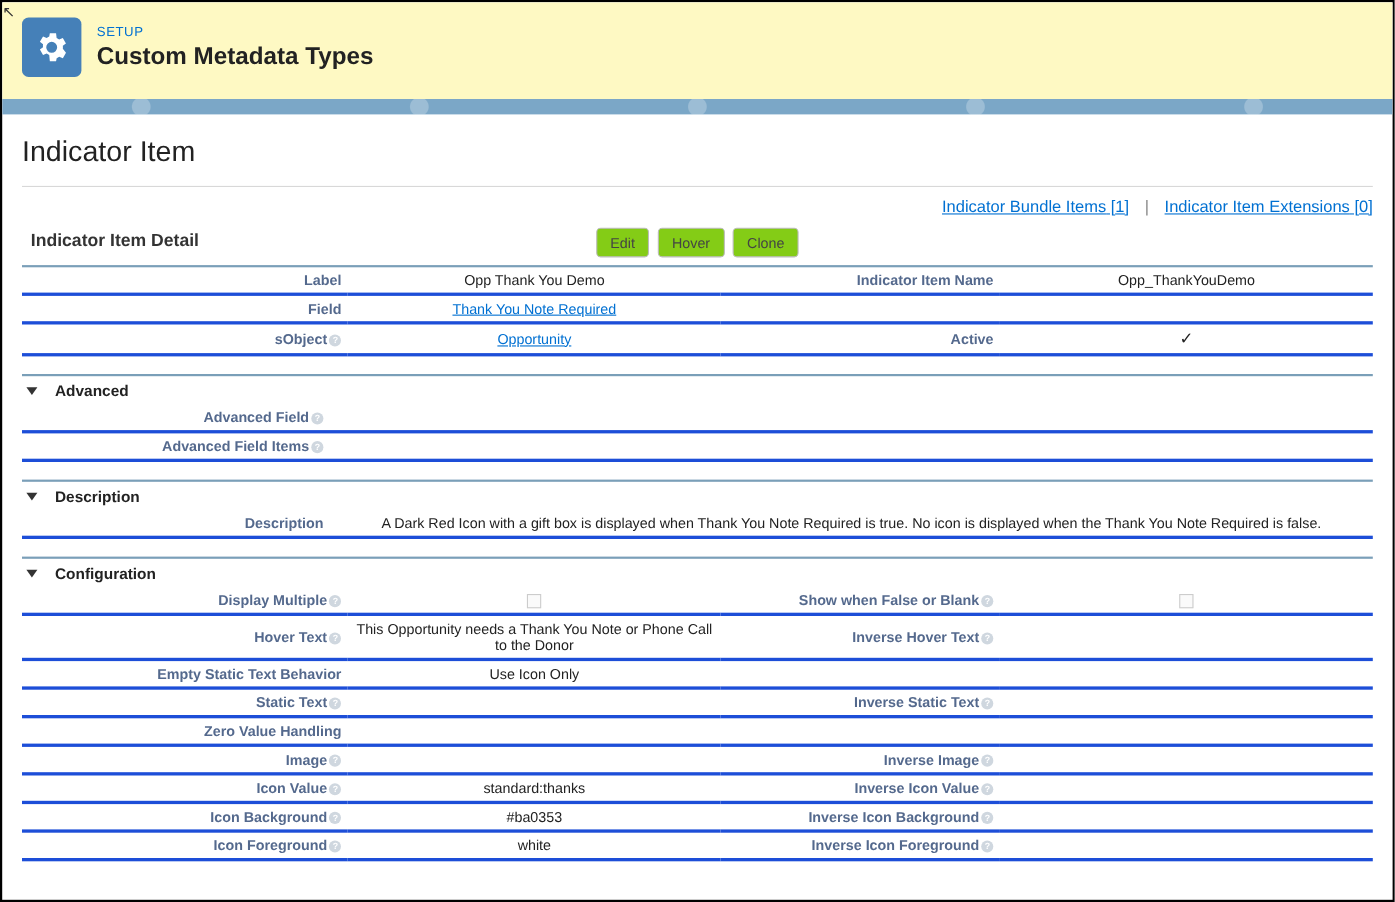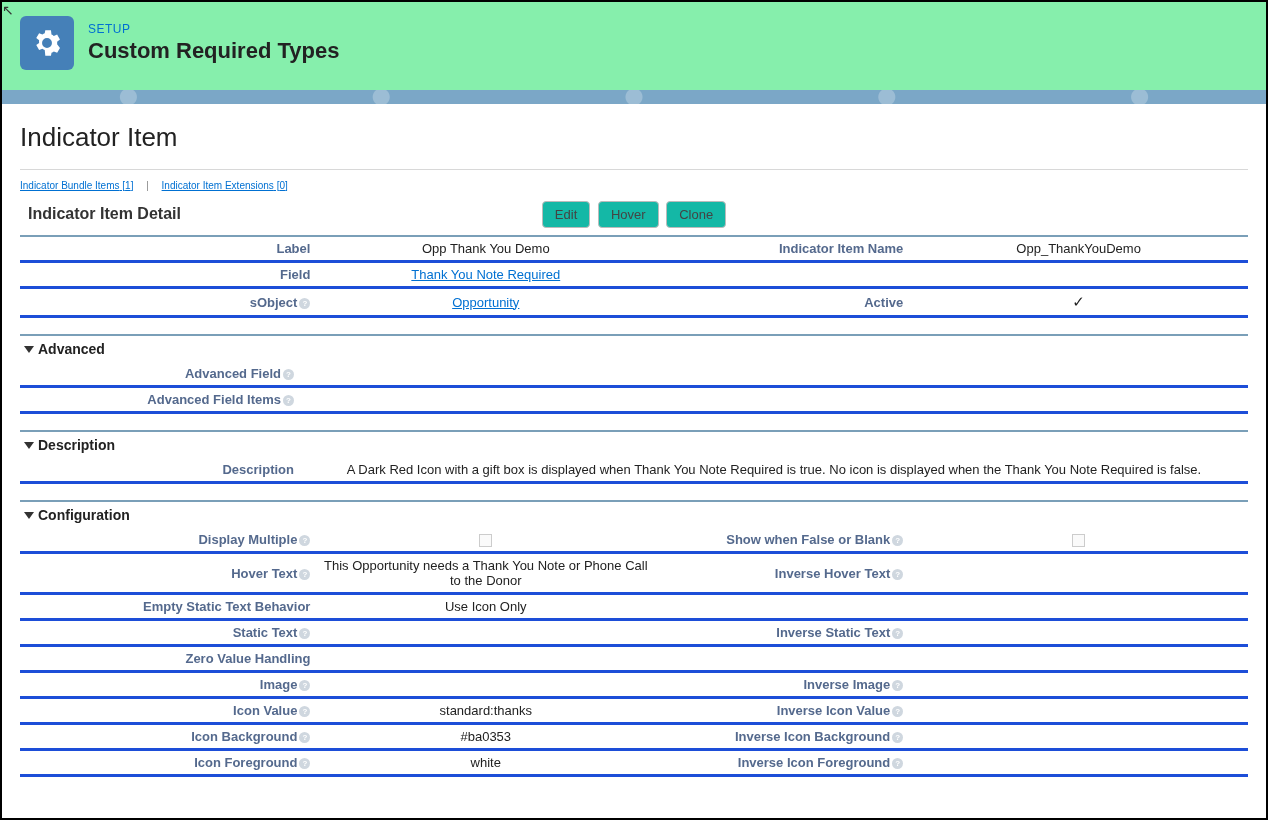--- a/index.html
+++ b/index.html
@@ -1,42 +1,42 @@
 <!DOCTYPE html>
 <html><head>
 <meta charset="utf-8">
 <style>
 * { box-sizing: border-box; margin: 0; padding: 0; }
 body { font-family: Arial, Helvetica, sans-serif; font-size: 13px; color: #333; background: #fff; }
 .frame { border: 2px solid #000; width: 1268px; height: 820px; overflow: hidden; background: #fff;}
 .cursor { position: absolute; top: 2px; left: 2px; font-size: 14px; z-index: 100; pointer-events: none; }
-.header { background: #86efac; padding: 14px 18px 20px 18px; display: flex; align-items: center; gap: 14px; }
+.header { background: #fef9c3; padding: 14px 18px 20px 18px; display: flex; align-items: center; gap: 14px; }
 .gear-box { width: 54px; height: 54px; background: #4580b8; border-radius: 6px; display: flex; align-items: center; justify-content: center; }
 .gear-box svg { width: 34px; height: 34px; fill: #fff; }
 .setup-label { color: #0070d2; font-size: 12px; letter-spacing: 0.5px; margin-bottom: 2px; }
 .page-type-title { font-size: 22px; font-weight: bold; color: #222; }
 .band { height: 14px; background: #7ba7c7; background-image:
   radial-gradient(circle at 10% 50%, rgba(255,255,255,0.25) 8px, transparent 9px),
   radial-gradient(circle at 30% 50%, rgba(255,255,255,0.25) 8px, transparent 9px),
   radial-gradient(circle at 50% 50%, rgba(255,255,255,0.25) 8px, transparent 9px),
   radial-gradient(circle at 70% 50%, rgba(255,255,255,0.25) 8px, transparent 9px),
   radial-gradient(circle at 90% 50%, rgba(255,255,255,0.25) 8px, transparent 9px); }
 .content { padding: 18px 18px 0 18px; }
 .record-title { font-size: 26px; color: #222; margin-bottom: 16px; }
 .hr-thin { border-top: 1px solid #d8d8d8; margin-bottom: 4px;}
-.related-links { text-align: left; padding: 6px 0 14px 0; font-size: 10px; }
+.related-links { text-align: right; padding: 6px 0 14px 0; font-size: 15px; }
 .related-links a { color: #0070d2; text-decoration: underline; }
 .related-links .sep { padding: 0 10px; color: #888; }
 .detail-header { display: flex; align-items: center; margin-bottom: 12px;}
 .detail-header .title { font-size: 16px; font-weight: bold; padding-left: 8px;}
 .detail-header .buttons { margin-left: auto; margin-right: auto; position:absolute; left:0; right:0; text-align:center; pointer-events:none;}
 .detail-header .buttons button { pointer-events:auto;}
-.btn { background: #14b8a6; border: 1px solid #bbb; border-radius: 4px; padding: 5px 12px; font-size: 13px; color: #444; cursor: pointer; margin: 0 2px; }
+.btn { background: #84cc16; border: 1px solid #bbb; border-radius: 4px; padding: 5px 12px; font-size: 13px; color: #444; cursor: pointer; margin: 0 2px; }
 .section-band { height: 2px; background: #7a9fb8; }
-.section-heading { padding: 5px 0 5px 4px; font-weight: bold; font-size: 14px; color: #222; display:flex; align-items:center; gap:4px;}
+.section-heading { padding: 5px 0 5px 4px; font-weight: bold; font-size: 14px; color: #222; display:flex; align-items:center; gap:16px;}
 .triangle{ display:inline-block; width:0; height:0; border-left:5px solid transparent; border-right:5px solid transparent; border-top:7px solid #333;}
 table.fields { width: 100%; border-collapse: collapse; }
 table.fields tr { border-bottom: 3px solid #1d4ed8; }
 table.fields td { padding: 4px 6px; vertical-align: middle; font-size: 13px; }
 td.lab { text-align: right; color: #54698d; font-weight: bold; width: 280px; white-space: nowrap;}
 td.lab2 { text-align: right; color: #54698d; font-weight: bold; width: 240px; white-space: nowrap;}
 td.val { text-align: center; color: #222; width: 320px;}
 td.val a { color: #0070d2; text-decoration: underline; }
 .help { display:inline-block; width:11px; height:11px; background:#cfd7df; border-radius:50%; font-size:8px; color:#fff; text-align:center; line-height:11px; margin-left:2px; vertical-align:middle;}
 .check { font-size: 15px; color:#222; }
@@ -50,21 +50,21 @@
   <div class="cursor">↖</div>
 
   <div class="header">
     <div class="gear-box">
       <svg viewBox="0 0 24 24">
           <path d="M19.14,12.94a7,7,0,0,0,0-1.88l2-1.55-2-3.46-2.35.95a7.14,7.14,0,0,0-1.63-.95L14.8,3h-4l-.39,2.05a7.14,7.14,0,0,0-1.63.95L6.43,5.05l-2,3.46,2,1.55a7,7,0,0,0,0,1.88l-2,1.55,2,3.46,2.35-.95a7.14,7.14,0,0,0,1.63.95L10.8,21h4l.39-2.05a7.14,7.14,0,0,0,1.63-.95l2.35.95,2-3.46ZM12,15.5A3.5,3.5,0,1,1,15.5,12,3.5,3.5,0,0,1,12,15.5Z"></path>
         </svg>
     </div>
     <div>
       <div class="setup-label">SETUP</div>
-      <div class="page-type-title">Custom Required Types</div>
+      <div class="page-type-title">Custom Metadata Types</div>
     </div>
   </div>
   <div class="band"></div>
 
   <div class="content">
     <div class="record-title">Indicator Item</div>
     <div class="hr-thin"></div>
 
     <div class="related-links">
       <a href="#"><span>Indicator Bundle Items</span> [<span>1</span>]</a>

